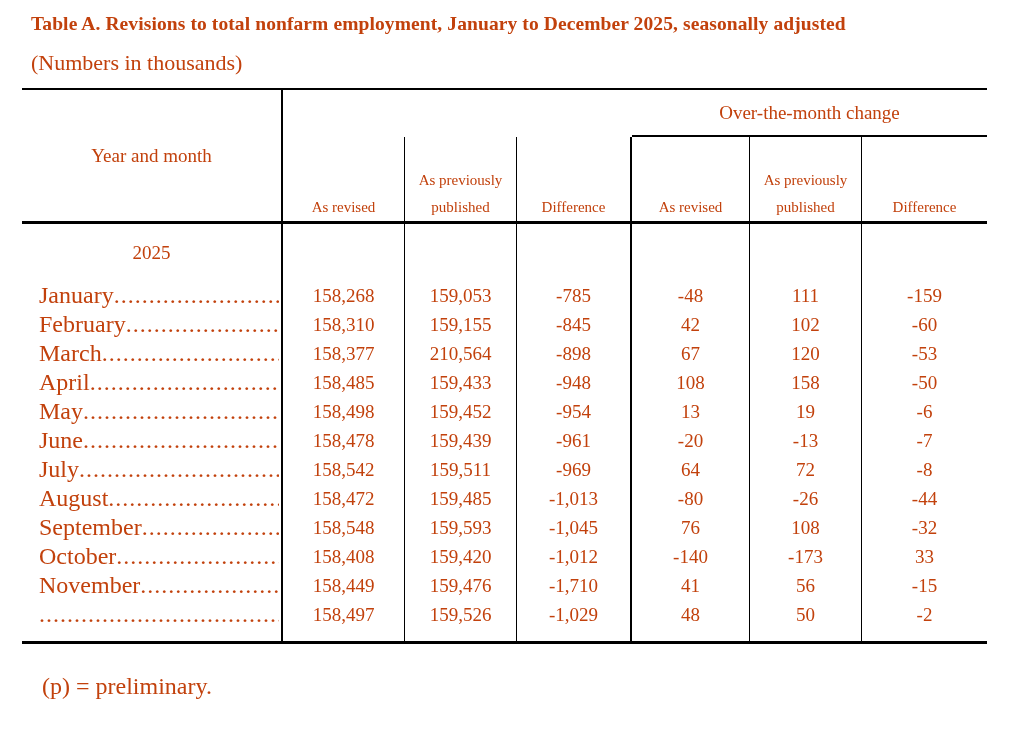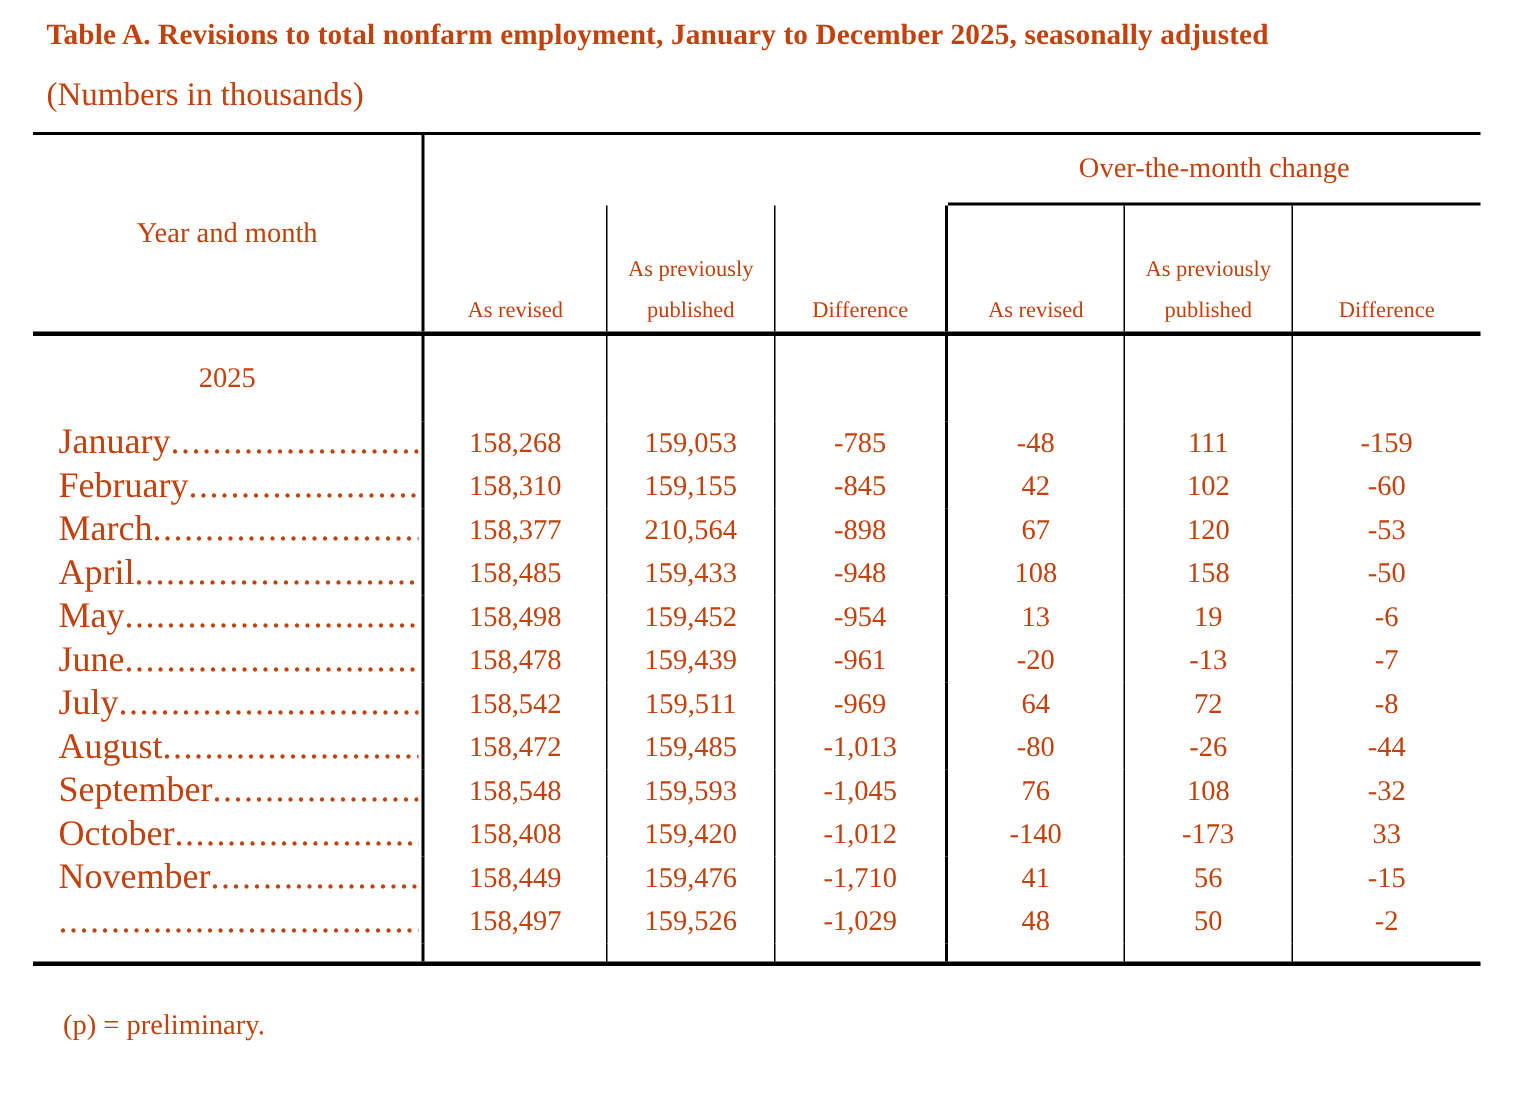--- a/index.html
+++ b/index.html
@@ -100,21 +100,21 @@
   .leader {
     flex: 1 1 auto;
     overflow: hidden;
     white-space: nowrap;
     letter-spacing: 1px;
   }
   .footnote {
     position: absolute;
     left: 42px;
     top: 673px;
-    font-size: 19px;
+    font-size: 24px;
     white-space: nowrap;
   }
 </style>
 </head>
 <body>
 
 <div class="doc">
 
   <div class="title">Table A. Revisions to total nonfarm employment, January to December 2025, seasonally adjusted</div>
   <div class="subtitle">(Numbers in thousands)</div>

